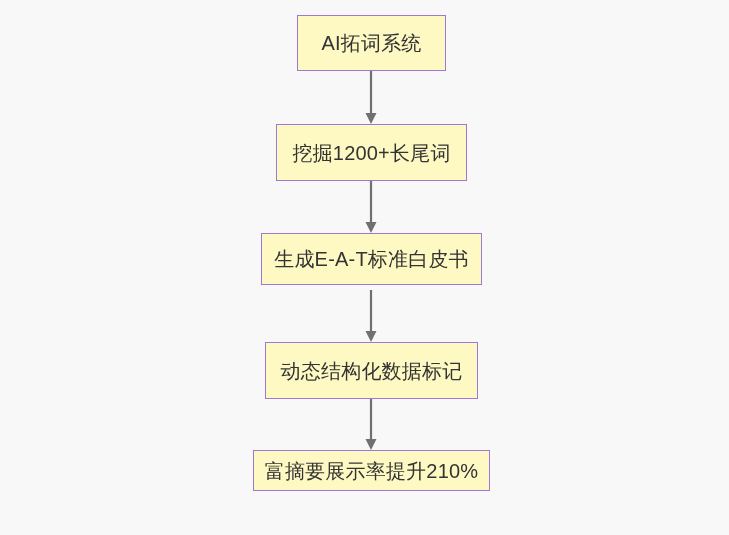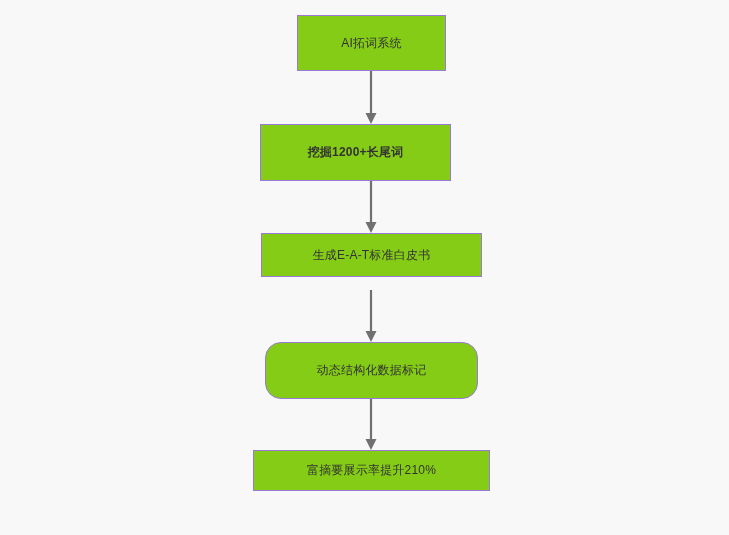--- a/index.html
+++ b/index.html
@@ -14,27 +14,27 @@
     overflow: hidden;
   }
   #flowchart-canvas {
     position: relative;
     width: 729px;
     height: 535px;
   }
   .node {
     position: absolute;
     box-sizing: border-box;
-    background: #84cc16;
+    background: #fef9c3;
     border: 1.6px solid #9b79d6;
     color: #333333;
     display: flex;
     align-items: center;
     justify-content: center;
-    font-size: 12px;
+    font-size: 20px;
     line-height: 1.2;
     letter-spacing: 0.2px;
     white-space: nowrap;
   }
   .node-label {
     display: block;
   }
   .edge {
     position: absolute;
     width: 30px;
@@ -75,29 +75,29 @@
     <svg width="30" height="51" viewBox="0 0 30 51">
       <line x1="15" y1="0" x2="15" y2="43" stroke="#707070" stroke-width="2.2"></line>
       <polygon points="15,51 9.5,40 20.5,40" fill="#707070"></polygon>
     </svg>
   </div>
 
   <div class="node" style="left:297px; top:15px; width:149px; height:56px;">
     <span class="node-label">AI拓词系统</span>
   </div>
 
-  <div class="node" style="left:260px; top:124px; width:191px; height:57px;font-weight:bold;">
+  <div class="node" style="left:276px; top:124px; width:191px; height:57px;">
     <span class="node-label">挖掘1200+长尾词</span>
   </div>
 
-  <div class="node" style="left:261px; top:233px; width:221px; height:44px;">
+  <div class="node" style="left:261px; top:233px; width:221px; height:52px;">
     <span class="node-label">生成E-A-T标准白皮书</span>
   </div>
 
-  <div class="node" style="left:265px; top:342px; width:213px; height:57px;border-radius:16px;">
+  <div class="node" style="left:265px; top:342px; width:213px; height:57px;">
     <span class="node-label">动态结构化数据标记</span>
   </div>
 
   <div class="node" style="left:253px; top:450px; width:237px; height:41px;">
     <span class="node-label">富摘要展示率提升210%</span>
   </div>
 
 </div>
 
 </body></html>

